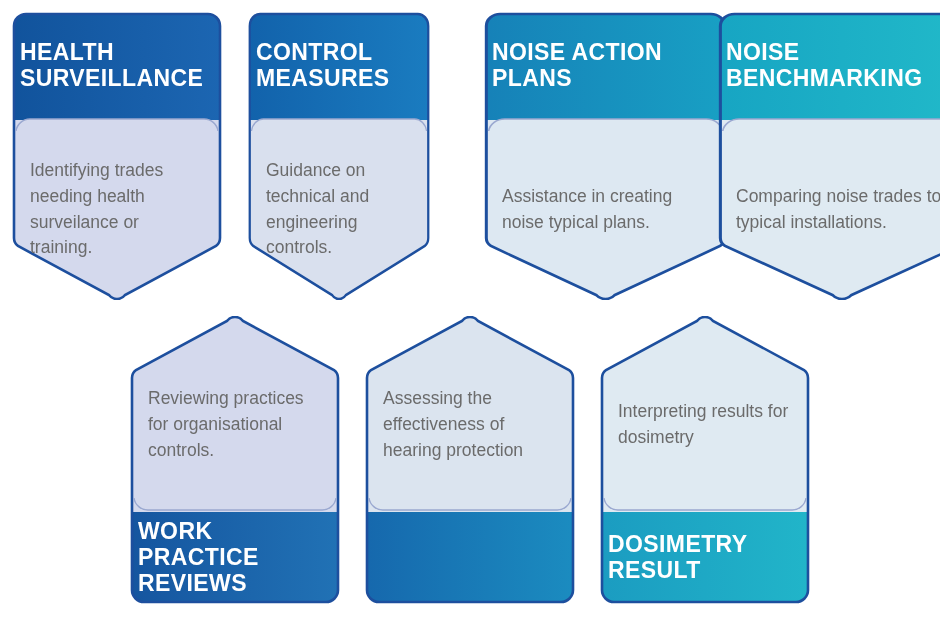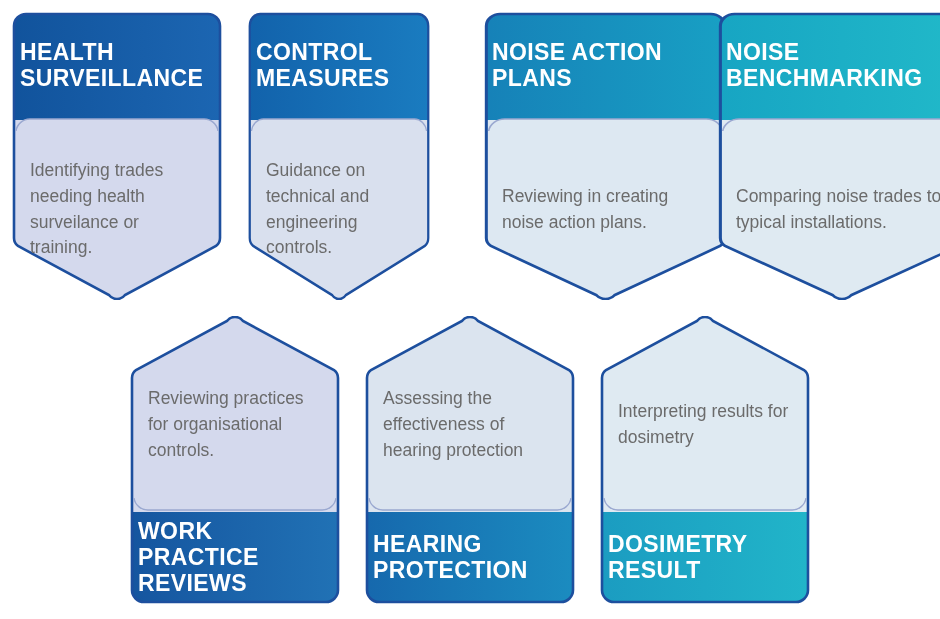--- a/index.html
+++ b/index.html
@@ -159,21 +159,21 @@
       <path d="M2,14 A12,12 0 0 1 14,2 L196,2 A12,12 0 0 1 208,14
                L208,226 A10,10 0 0 1 204,234 L113,283 A10,10 0 0 1 97,283
                L6,234 A10,10 0 0 1 2,226 Z" fill="none" stroke="#1d4f9e" stroke-width="2.6"></path>
       <path d="M4,119 A14,14 0 0 1 18,107 L192,107 A14,14 0 0 1 206,119" fill="#dde8f2" stroke="none"></path>
       <path d="M4,119 A14,14 0 0 1 18,107 L192,107 A14,14 0 0 1 206,119" fill="none" stroke="#9aa8d0" stroke-width="1.4"></path>
     </svg>
     <div class="label-box">
       <span class="label-text">NOISE ACTION PLANS</span>
     </div>
     <div class="body-box">
-      <span class="body-text">Reviewing in creating noise action plans.</span>
+      <span class="body-text">Assistance in creating noise typical plans.</span>
     </div>
   </div>
 
   <div class="card row-top" style="left:718px; top:12px; width:248px; height:288px;">
     <svg class="card-svg" viewBox="0 0 210 288" preserveAspectRatio="none">
       <defs>
         <linearGradient id="g4h" x1="0" y1="0" x2="1" y2="0">
           <stop offset="0%" stop-color="#17a5c3"></stop>
           <stop offset="100%" stop-color="#21b9c9"></stop>
         </linearGradient>
@@ -251,23 +251,20 @@
       </g>
       <path d="M2,62 A10,10 0 0 1 6,54 L97,5 A10,10 0 0 1 113,5
                L204,54 A10,10 0 0 1 208,62 L208,274 A12,12 0 0 1 196,286
                L14,286 A12,12 0 0 1 2,274 Z" fill="none" stroke="#1d4f9e" stroke-width="2.6"></path>
       <path d="M4,182 A14,14 0 0 0 18,194 L192,194 A14,14 0 0 0 206,182" fill="#dbe4ef" stroke="none"></path>
       <path d="M4,182 A14,14 0 0 0 18,194 L192,194 A14,14 0 0 0 206,182" fill="none" stroke="#9aa8d0" stroke-width="1.4"></path>
     </svg>
     <div class="body-box">
       <span class="body-text">Assessing the effectiveness of hearing protection</span>
     </div>
-    <div class="label-box">
-      <span class="label-text">HEARING PROTECTION</span>
-    </div>
   </div>
 
   <div class="card row-bottom" style="left:600px; top:316px; width:210px; height:288px;">
     <svg class="card-svg" viewBox="0 0 210 288" preserveAspectRatio="none">
       <defs>
         <linearGradient id="g7h" x1="0" y1="0" x2="1" y2="0">
           <stop offset="0%" stop-color="#1b9cc1"></stop>
           <stop offset="100%" stop-color="#21b5c9"></stop>
         </linearGradient>
         <clipPath id="clip7">

